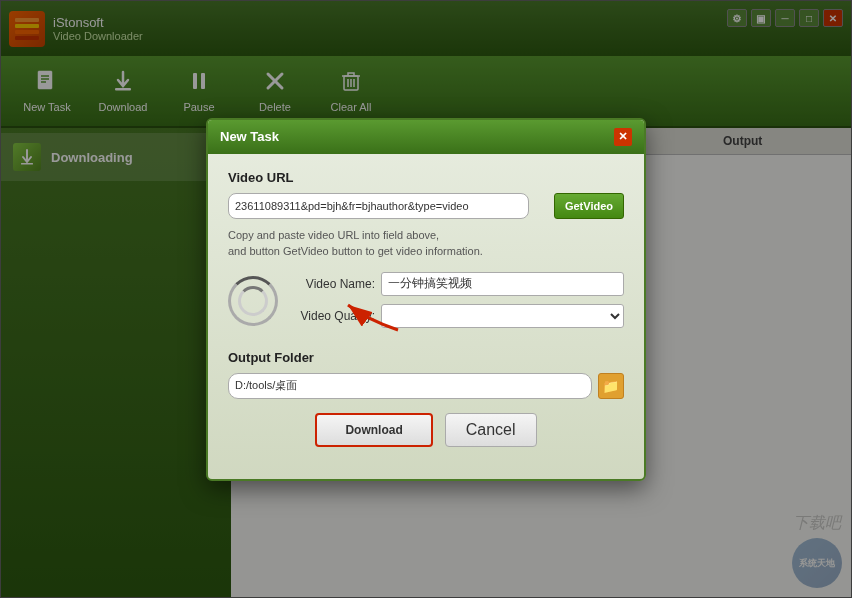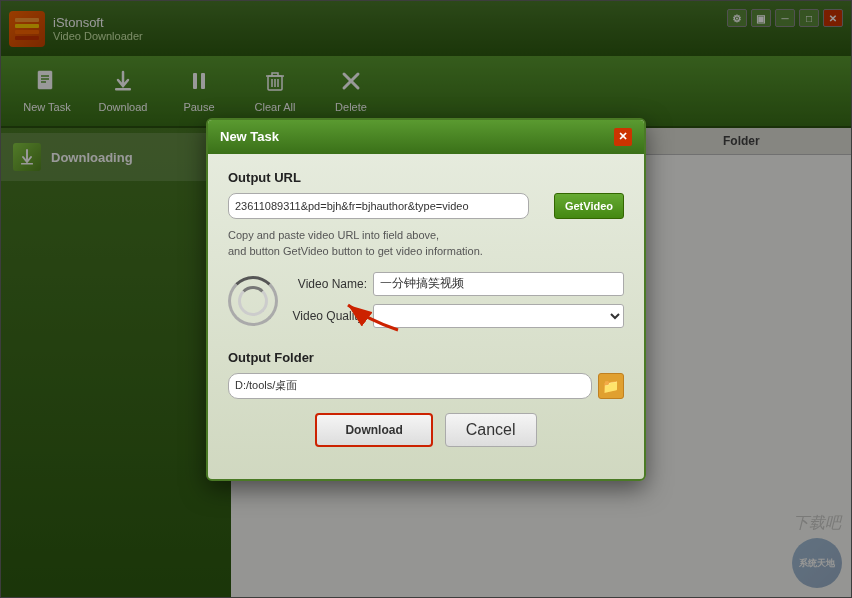--- a/index.html
+++ b/index.html
@@ -272,21 +272,21 @@
     .hint-text {
       font-size: 11px;
       color: #555;
       margin-bottom: 12px;
       line-height: 1.5;
     }
 
     .video-info-row {
       display: flex;
       align-items: flex-start;
-      gap: 4px;
+      gap: 12px;
       margin-bottom: 14px;
     }
     .spinner-placeholder {
       width: 50px;
       height: 50px;
       border-radius: 50%;
       border: 3px solid #aaa;
       border-top: 3px solid #555;
       margin-top: 4px;
       flex-shrink: 0;
@@ -479,37 +479,37 @@
       <div class="toolbar-btn-icon">
         <svg width="24" height="24" viewBox="0 0 24 24" fill="white">
           <rect x="6" y="4" width="4" height="16" rx="1" fill="white"></rect>
           <rect x="14" y="4" width="4" height="16" rx="1" fill="white"></rect>
         </svg>
       </div>
       <span>Pause</span>
     </div>
     <div class="toolbar-btn">
       <div class="toolbar-btn-icon">
+        <svg width="24" height="24" viewBox="0 0 24 24">
+          <line x1="5" y1="5" x2="19" y2="19" stroke="white" stroke-width="3" stroke-linecap="round"></line>
+          <line x1="19" y1="5" x2="5" y2="19" stroke="white" stroke-width="3" stroke-linecap="round"></line>
+        </svg>
+      </div>
+      <span>Delete</span>
+    </div>
+    <div class="toolbar-btn">
+      <div class="toolbar-btn-icon">
         <svg width="24" height="24" viewBox="0 0 24 24" fill="none">
           <rect x="5" y="7" width="14" height="14" rx="1" stroke="white" stroke-width="1.5" fill="none"></rect>
           <path d="M9 10 L9 18 M12 10 L12 18 M15 10 L15 18" stroke="white" stroke-width="1.5"></path>
           <path d="M3 7 L21 7" stroke="white" stroke-width="1.5"></path>
           <path d="M9 7 L9 4 L15 4 L15 7" stroke="white" stroke-width="1.5" fill="none"></path>
         </svg>
       </div>
       <span>Clear All</span>
-    </div>
-    <div class="toolbar-btn">
-      <div class="toolbar-btn-icon">
-        <svg width="24" height="24" viewBox="0 0 24 24">
-          <line x1="5" y1="5" x2="19" y2="19" stroke="white" stroke-width="3" stroke-linecap="round"></line>
-          <line x1="19" y1="5" x2="5" y2="19" stroke="white" stroke-width="3" stroke-linecap="round"></line>
-        </svg>
-      </div>
-      <span>Delete</span>
     </div>
   </div>
 
   <div class="content-area">
 
     <div class="sidebar">
       <div class="sidebar-item active">
         <div class="sidebar-icon-dl">
           <svg width="18" height="18" viewBox="0 0 18 18" fill="white">
             <path d="M9 2 L9 13 M5 9 L9 14 L13 9" stroke="white" stroke-width="2" fill="none" stroke-linecap="round"></path>
@@ -518,38 +518,38 @@
         </div>
         <span>Downloading</span>
       </div>
     </div>
 
     <div class="main-panel">
       <div class="table-header">
         <span class="col-status">Status</span>
         <span class="col-preview">Preview</span>
         <span class="col-name">Name</span>
-        <span class="col-process">Folder</span>
+        <span class="col-process">Output</span>
       </div>
       <div class="table-body"></div>
     </div>
   </div>
 </div>
 
 <div class="modal-overlay">
   <div class="dialog">
 
     <div class="dialog-titlebar">
       <span>New Task</span>
       <div class="dialog-close-btn">✕</div>
     </div>
 
     <div class="dialog-body">
 
-      <div class="dialog-section-label">Output URL</div>
+      <div class="dialog-section-label">Video URL</div>
       <div class="url-row">
         <input class="url-input" type="text" value="23611089311&amp;pd=bjh&amp;fr=bjhauthor&amp;type=video" style="">
         <button class="get-video-btn">GetVideo</button>
       </div>
       <div class="hint-text">
         <span>Copy and paste video URL into field above,</span><br>
         <span>and button GetVideo button to get video information.</span>
       </div>
 
       <div class="video-info-row">

